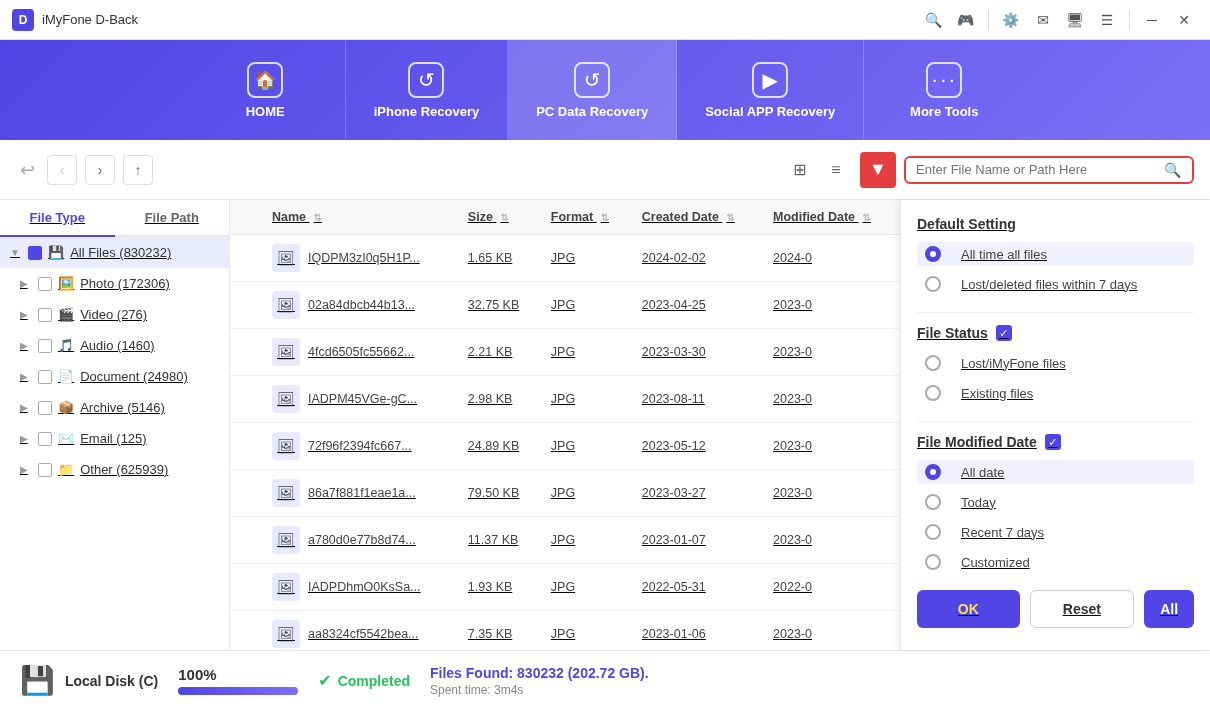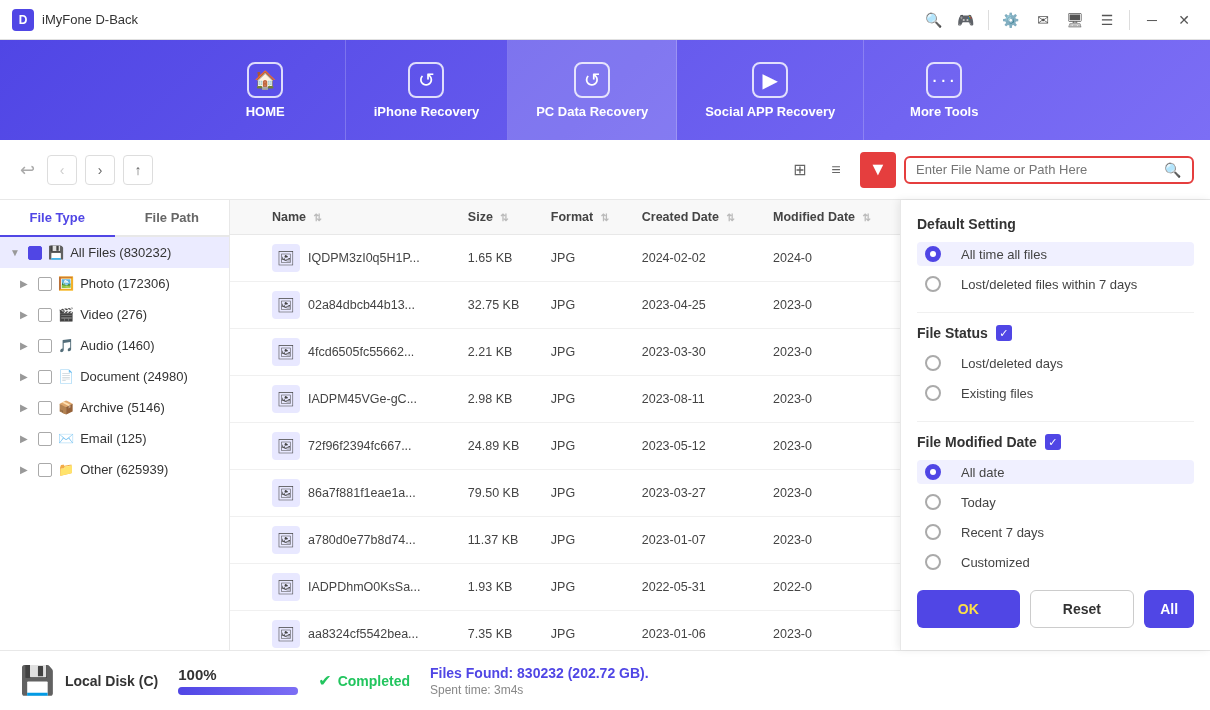--- a/index.html
+++ b/index.html
@@ -122,20 +122,21 @@
       border: none; outline: none;
       font-size: 13px; color: #4c1d95;
       flex: 1; background: transparent;
     }
     .search-icon { color: #999; font-size: 14px; }
 
     
     .main-content {
       display: flex;
       height: calc(710px - 40px - 100px - 60px - 60px);
+      text-decoration: underline;
     }
 
     
     .sidebar {
       width: 230px;
       background: #fff;
       border-right: 1px solid #e8e8e8;
       overflow-y: auto;
       flex-shrink: 0;
     }
@@ -630,21 +631,21 @@
     <hr class="filter-divider">
 
     <div class="filter-section-header">
       <div class="filter-section-title" style="margin:0;">File Status</div>
       <div class="filter-checkbox">✓</div>
     </div>
 
     <div class="filter-radio-group">
       <div class="filter-radio-item">
         <div class="radio-circle"></div>
-        <span>Lost/deleted days</span>
+        <span>Lost/iMyFone files</span>
       </div>
       <div class="filter-radio-item">
         <div class="radio-circle"></div>
         <span>Existing files</span>
       </div>
     </div>
 
     <hr class="filter-divider">
 
     <div class="filter-section-header">

